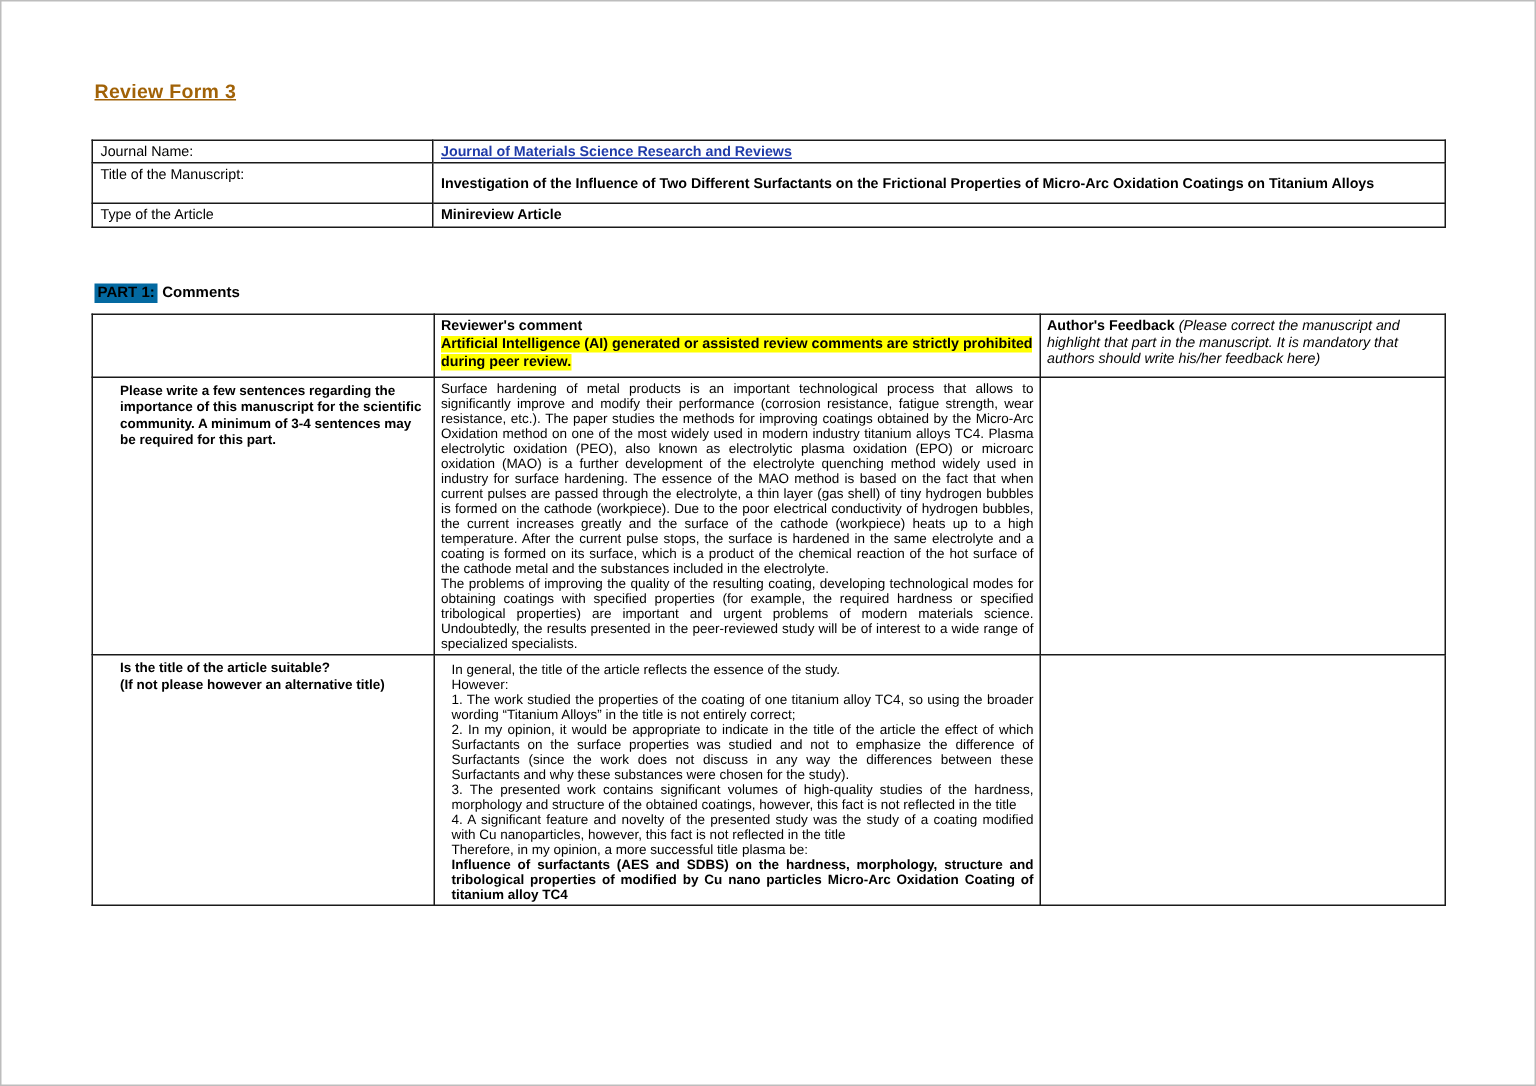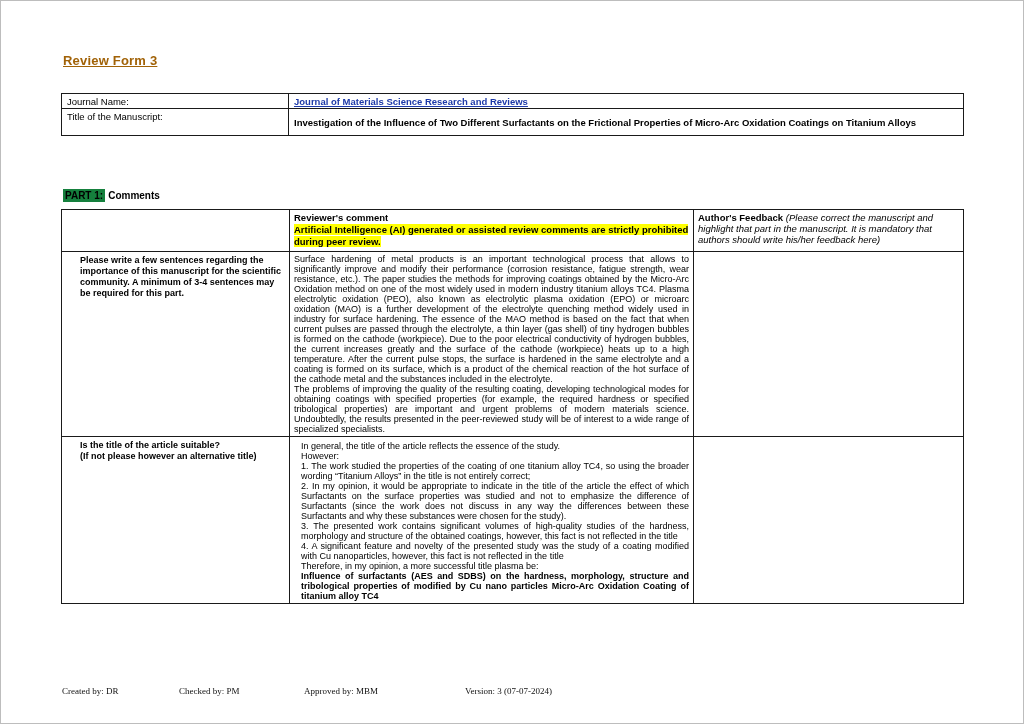--- a/index.html
+++ b/index.html
@@ -36,21 +36,21 @@
     color: #1e3aa8; font-weight: bold; text-decoration: underline;
   }
   .row-sm td { height: 14px; }
   .row-title td { height: 27px; }
   .row-type td { height: 16px; }
   
   .part1 {
     position: absolute; left: 62px; top: 189px;
     font-size: 10px; font-weight: bold;
   }
-  .part1 .hl { background: #15803d; padding: 1px 2px; }
+  .part1 .hl { background: #0369a1; padding: 1px 2px; }
   .part1 .after-hl { margin-left: 3px; }
   
   .comments-table {
     position: absolute; left: 60px; top: 208px;
     width: 903px;
   }
   .comments-table td {
     border: 1px solid #1a1a1a;
     vertical-align: top;
     font-size: 9px;
@@ -103,20 +103,24 @@
         <tr class="row-sm">
       <td class="label-cell">Journal Name:</td>
       <td class="value-cell">
         <a href="#">Journal of Materials Science Research and Reviews</a>
       </td>
     </tr>
     <tr class="row-title">
       <td class="label-cell">Title of the Manuscript:</td>
       <td class="value-cell">Investigation of the Influence of Two Different Surfactants on the Frictional Properties of Micro-Arc Oxidation Coatings on Titanium Alloys</td>
     </tr>
+    <tr class="row-type">
+      <td class="label-cell">Type of the Article</td>
+      <td class="value-cell">Minireview Article</td>
+    </tr>
   </tbody>
     </table>
 
   <div class="part1">
     <span class="hl">PART 1:</span><span class="after-hl">Comments</span>
   </div>
 
   <table class="comments-table">
     <colgroup>
         <col style="width:228px">
@@ -158,20 +162,14 @@
         <p>3. The presented work contains significant volumes of high-quality studies of the hardness, morphology and structure of the obtained coatings, however, this fact is not reflected in the title</p>
         <p>4. A significant feature and novelty of the presented study was the study of a coating modified with Cu nanoparticles, however, this fact is not reflected in the title</p>
         <p class="plain">Therefore, in my opinion, a more successful title plasma be:</p>
         <p class="bold-final">Influence of surfactants (AES and SDBS) on the hardness, morphology, structure and tribological properties of modified by Cu nano particles Micro-Arc Oxidation Coating of titanium alloy TC4</p>
       </td>
       <td></td>
     </tr>
   </tbody>
     </table>
 
-  <div class="footer">
-    <span class="f-created">Created by: DR</span>
-    <span class="f-checked">Checked by: PM</span>
-    <span class="f-approved">Approved by: MBM</span>
-    <span class="f-version">Version: 3 (07-07-2024)</span>
-  </div>
 
 </div>
 
 </body></html>

